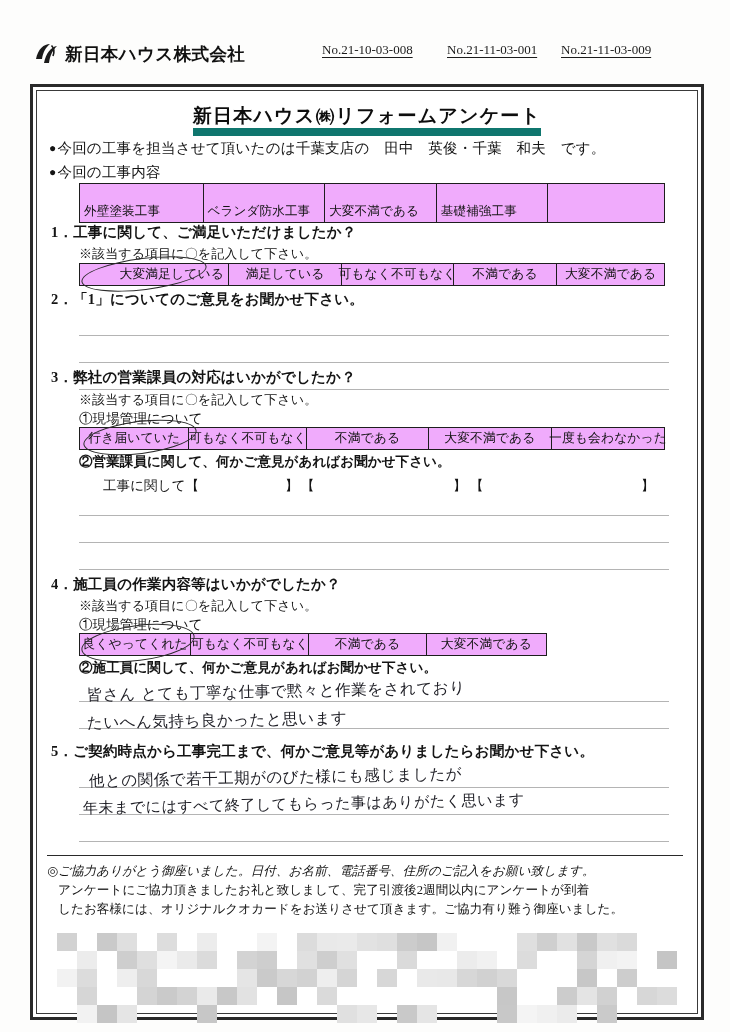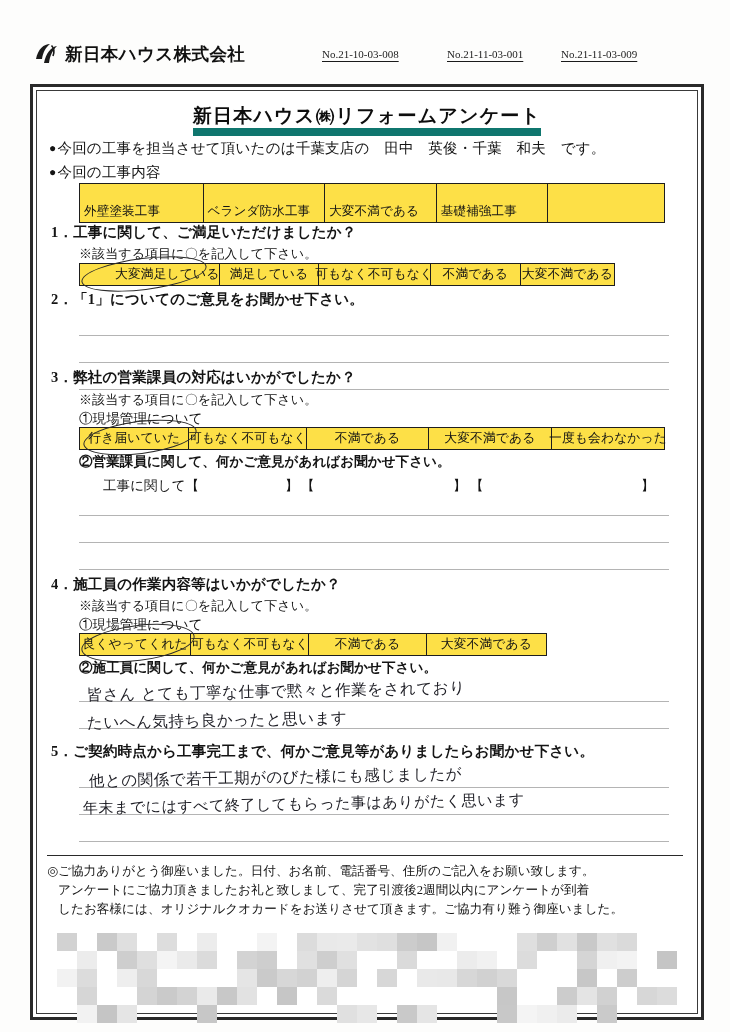--- a/index.html
+++ b/index.html
@@ -9,21 +9,21 @@
     color:#141414;
     -webkit-font-smoothing:antialiased;
   }
   .page{position:absolute;inset:0;background:#fdfdfc;}
 
   
   .masthead{position:absolute;left:34px;top:42px;width:664px;height:34px;}
   .logo-wrap{position:absolute;left:0;top:0;display:flex;align-items:center;gap:5px;}
   .logo-mark{width:26px;height:24px;display:block;}
   .logo-text{font-family:"DejaVu Sans","Liberation Sans",sans-serif;font-weight:700;font-size:17.5px;letter-spacing:.4px;color:#101010;white-space:nowrap;}
-  .refno{position:absolute;top:6px;font-family:"Liberation Serif",serif;font-size:11px;
+  .refno{position:absolute;top:0;font-family:"Liberation Serif",serif;font-size:13px;
          text-decoration:underline;text-underline-offset:3px;white-space:nowrap;color:#1b1b1b;}
   .refno.a{left:288px;} .refno.b{left:413px;} .refno.c{left:527px;}
 
   
   .frame-outer{position:absolute;left:30px;top:84px;width:668px;height:930px;
                border:3px solid #2a2a2a;background:#fff;}
   .frame-inner{position:absolute;inset:3px;border:1px solid #3a3a3a;}
   .content{position:absolute;left:0;top:0;right:0;bottom:0;}
 
   
@@ -33,21 +33,21 @@
   .ttl span{border-bottom:8px solid #0f766e;padding-bottom:2px;}
 
   .bullet-line{position:absolute;font-size:14.5px;white-space:nowrap;letter-spacing:.2px;}
   .bullet-line .dot{font-size:12px;vertical-align:1px;margin-right:1px;}
 
   .qh{position:absolute;font-size:14.5px;white-space:nowrap;letter-spacing:.2px;font-weight:600;}
   .note{position:absolute;font-size:13px;white-space:nowrap;letter-spacing:.1px;}
   .sub{position:absolute;font-size:13.5px;white-space:nowrap;letter-spacing:.1px;}
 
   
-  .tbl{position:absolute;display:flex;border:1.6px solid #1e1e1e;background:#fde047;box-sizing:border-box;}
+  .tbl{position:absolute;display:flex;border:1.6px solid #1e1e1e;background:#f0abfc;box-sizing:border-box;}
   .tbl .cell{border-right:1.4px solid #1e1e1e;box-sizing:border-box;position:relative;
              display:flex;align-items:center;justify-content:center;
              font-size:12.8px;white-space:nowrap;letter-spacing:.1px;}
   .tbl .cell:last-child{border-right:none;}
 
   
   .tbl.work{height:40px;}
   .tbl.work .cell{align-items:flex-end;justify-content:flex-start;padding:0 0 2px 4px;font-size:12.6px;}
 
   .tbl.opt{height:23px;}
@@ -113,21 +113,21 @@
         <div class="cell" style="width:122px;">ベランダ防水工事</div>
         <div class="cell" style="width:112px;">大変不満である</div>
         <div class="cell" style="width:112px;">基礎補強工事</div>
         <div class="cell" style="width:116px;"></div>
       </div>
 
       <div class="qh" style="left:18px;top:136px;">
         <span>1．</span><span>工事に関して、ご満足いただけましたか？</span>
       </div>
       <div class="note" style="left:46px;top:158px;">※該当する項目に〇を記入して下さい。</div>
-      <div class="tbl opt" style="left:46px;top:176px;width:536px;padding-left:35px;">
+      <div class="tbl opt" style="left:46px;top:176px;width:586px;padding-left:35px;">
         <div class="cell" style="width:124px;">大変満足している</div>
         <div class="cell" style="width:122px;">満足している</div>
         <div class="cell" style="width:112px;">可もなく不可もなく</div>
         <div class="cell" style="width:112px;">不満である</div>
         <div class="cell" style="width:116px;">大変不満である</div>
       </div>
       <div class="circle-mark" style="left:48px;top:171px;width:124px;height:30px;"></div>
 
       <div class="qh" style="left:18px;top:203px;">
         <span>2．</span><span>「1」についてのご意見をお聞かせ下さい。</span>
@@ -186,21 +186,21 @@
       <div class="qh" style="left:18px;top:655px;">
         <span>5．</span><span>ご契約時点から工事完工まで、何かご意見等がありましたらお聞かせ下さい。</span>
       </div>
       <div class="rule" style="left:46px;top:700px;width:590px;"></div>
       <div class="rule" style="left:46px;top:727px;width:590px;"></div>
       <div class="rule" style="left:46px;top:754px;width:590px;"></div>
       <div class="hand" style="left:56px;top:684px;">他との関係で若干工期がのびた様にも感じましたが</div>
       <div class="hand" style="left:50px;top:712px;font-size:15px;">年末までにはすべて終了してもらった事はありがたく思います</div>
 
       <div class="foot">
-        <p style="padding-top:6px;">◎ご協力ありがとう御座いました。日付、お名前、電話番号、住所のご記入をお願い致します。</p>
+        <p style="padding-top:6px;font-style:italic;">◎ご協力ありがとう御座いました。日付、お名前、電話番号、住所のご記入をお願い致します。</p>
         <p class="i">アンケートにご協力頂きましたお礼と致しまして、完了引渡後2週間以内にアンケートが到着</p>
         <p class="i">したお客様には、オリジナルクオカードをお送りさせて頂きます。ご協力有り難う御座いました。</p>
       </div>
 
       <div class="redact">
           <div class="px" style="left: 0px; top: 0px; width: 20px; height: 18px; background: rgb(210, 210, 210);"></div>
           <div class="px" style="left: 40px; top: 0px; width: 20px; height: 18px; background: rgb(202, 202, 202);"></div>
           <div class="px" style="left: 60px; top: 0px; width: 20px; height: 18px; background: rgb(223, 223, 223);"></div>
           <div class="px" style="left: 100px; top: 0px; width: 20px; height: 18px; background: rgb(221, 221, 221);"></div>
           <div class="px" style="left: 140px; top: 0px; width: 20px; height: 18px; background: rgb(236, 236, 236);"></div>

